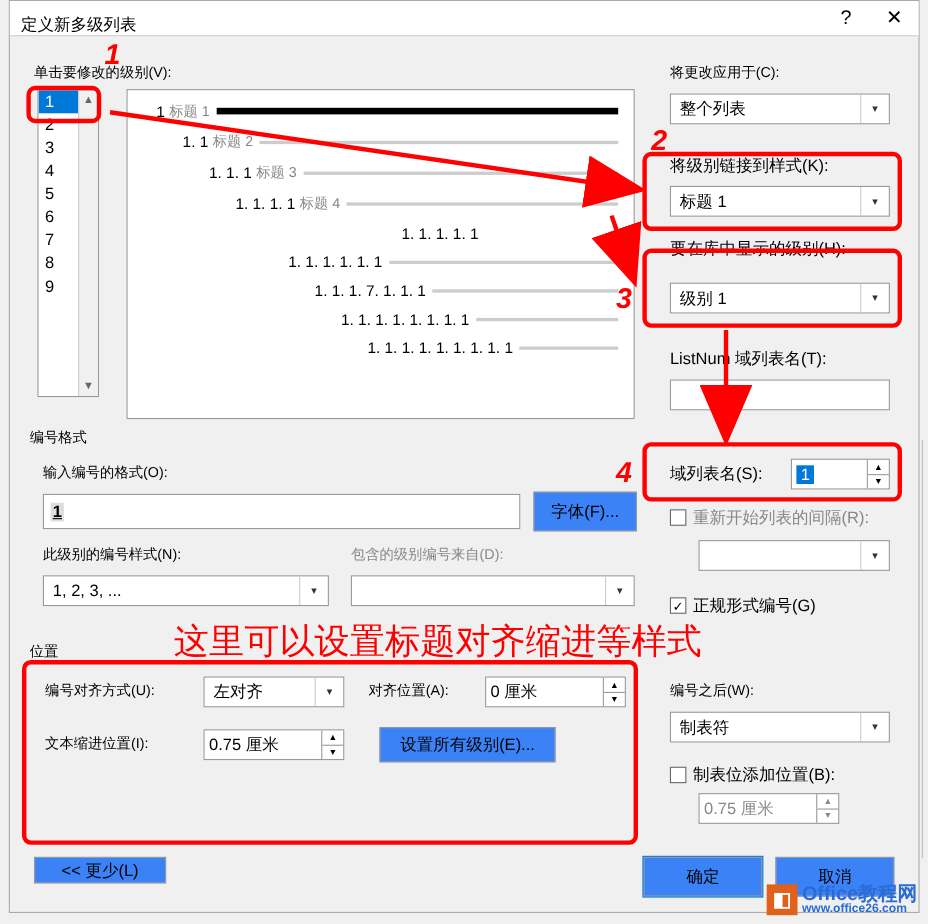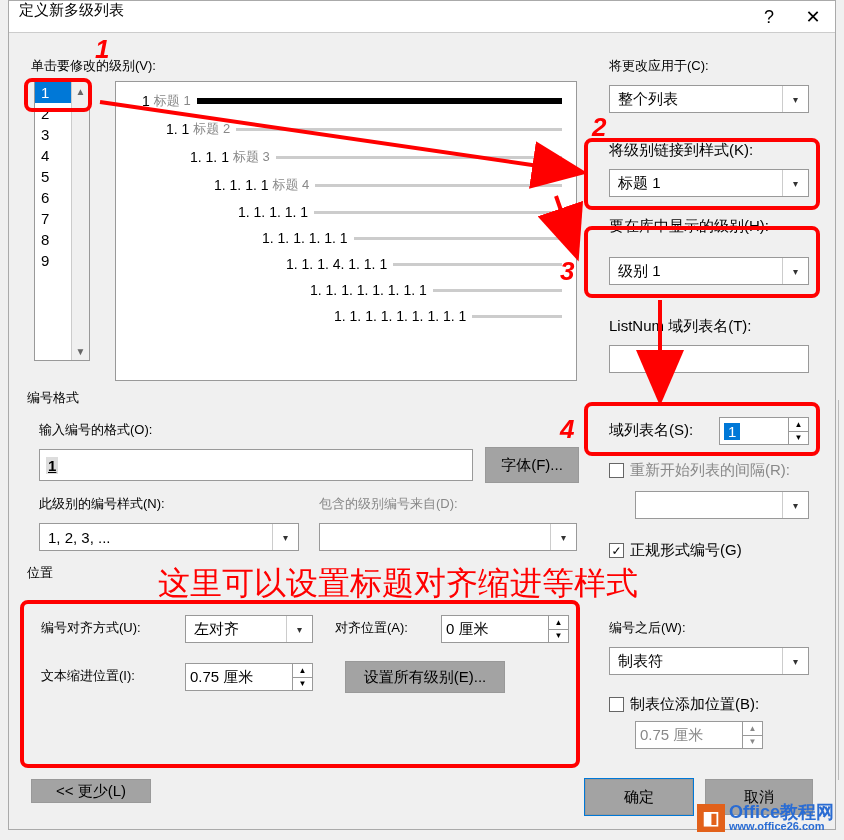--- a/index.html
+++ b/index.html
@@ -19,21 +19,21 @@
       top: 0;
       width: 828px;
       height: 830px;
       background: #f0f0f0;
       border: 1px solid #aaa;
     }
     .titlebar {
       height: 32px;
       background: #fff;
       display: flex;
-      align-items: flex-start;
+      align-items: flex-end;
       padding-left: 10px;
       border-bottom: 1px solid #ccc;
     }
     .titlebar .title { flex: 1; font-size: 15px; }
     .titlebar .btn {
       width: 44px;
       height: 32px;
       display: flex;
       align-items: center;
       justify-content: center;
@@ -125,21 +125,21 @@
       flex: 1; display: flex; align-items: center; justify-content: center;
       font-size: 8px; border-bottom: 1px solid #999;
     }
     .spinner .spins div:last-child { border-bottom: none; }
     .checkbox { position: absolute; display: flex; align-items: center; font-size: 15px; }
     .checkbox .box {
       width: 15px; height: 15px; border: 1px solid #666; background: #fff; margin-right: 6px;
       display: flex; align-items: center; justify-content: center; font-size: 12px;
     }
     .button {
-      position: absolute; height: 34px; background: #a3a3a3; border: 1px solid #999;
+      position: absolute; height: 34px; background: #3b82f6; border: 1px solid #999;
       display: flex; align-items: center; justify-content: center; font-size: 15px;
       cursor: pointer;
     }
 
     
     .red-box { position: absolute; border: 4px solid #ff0000; border-radius: 8px; pointer-events: none; }
     .red-num { position: absolute; color: #ff0000; font-size: 26px; font-weight: bold; pointer-events: none; font-style: italic; }
     .red-text { position: absolute; color: #ff0000; font-size: 32px; pointer-events: none; }
     .arrow-svg { position: absolute; pointer-events: none; }
 
@@ -203,30 +203,30 @@
         <div class="prev-row" style="padding-left: 60px;">
           <span class="prev-num">1. 1. 1</span>
           <span class="prev-label">标题 3</span>
           <div class="prev-line"></div>
         </div>
         <div class="prev-row" style="padding-left: 84px;">
           <span class="prev-num">1. 1. 1. 1</span>
           <span class="prev-label">标题 4</span>
           <div class="prev-line"></div>
         </div>
-        <div class="prev-row" style="padding-left: 108px;">
+        <div class="prev-row" style="padding-left: 108px; flex-direction: column;">
           <span class="prev-num">1. 1. 1. 1. 1</span>
           <div class="prev-line"></div>
         </div>
         <div class="prev-row" style="padding-left: 132px;">
           <span class="prev-num">1. 1. 1. 1. 1. 1</span>
           <div class="prev-line"></div>
         </div>
         <div class="prev-row" style="padding-left: 156px;">
-          <span class="prev-num">1. 1. 1. 4. 1. 1. 1</span>
+          <span class="prev-num">1. 1. 1. 7. 1. 1. 1</span>
           <div class="prev-line"></div>
         </div>
         <div class="prev-row" style="padding-left: 180px;">
           <span class="prev-num">1. 1. 1. 1. 1. 1. 1. 1</span>
           <div class="prev-line"></div>
         </div>
         <div class="prev-row" style="padding-left: 204px;">
           <span class="prev-num">1. 1. 1. 1. 1. 1. 1. 1. 1</span>
           <div class="prev-line"></div>
         </div>
@@ -288,21 +288,21 @@
     <span>重新开始列表的间隔(R):</span>
   </div>
   <div class="combo disabled" style="left:626px; top:490px; width:174px;">
     <div class="arrow">▾</div>
   </div>
   <div class="checkbox" style="left:600px; top:540px;">
     <div class="box">✓</div>
     <span>正规形式编号(G)</span>
   </div>
 
-  <div class="group-label" style="left:18px; top:563px;text-align:right;">位置</div>
+  <div class="group-label" style="left:18px; top:582px;text-align:right;">位置</div>
 
   <div class="group-label" style="left:32px; top:618px;">编号对齐方式(U):</div>
   <div class="combo" style="left:176px; top:614px; width:128px;">
     <span>左对齐</span>
     <div class="arrow">▾</div>
   </div>
 
   <div class="group-label" style="left:326px; top:618px;">对齐位置(A):</div>
   <div class="spinner" style="left:432px; top:614px; width:128px;">
     <span>0 厘米</span>

